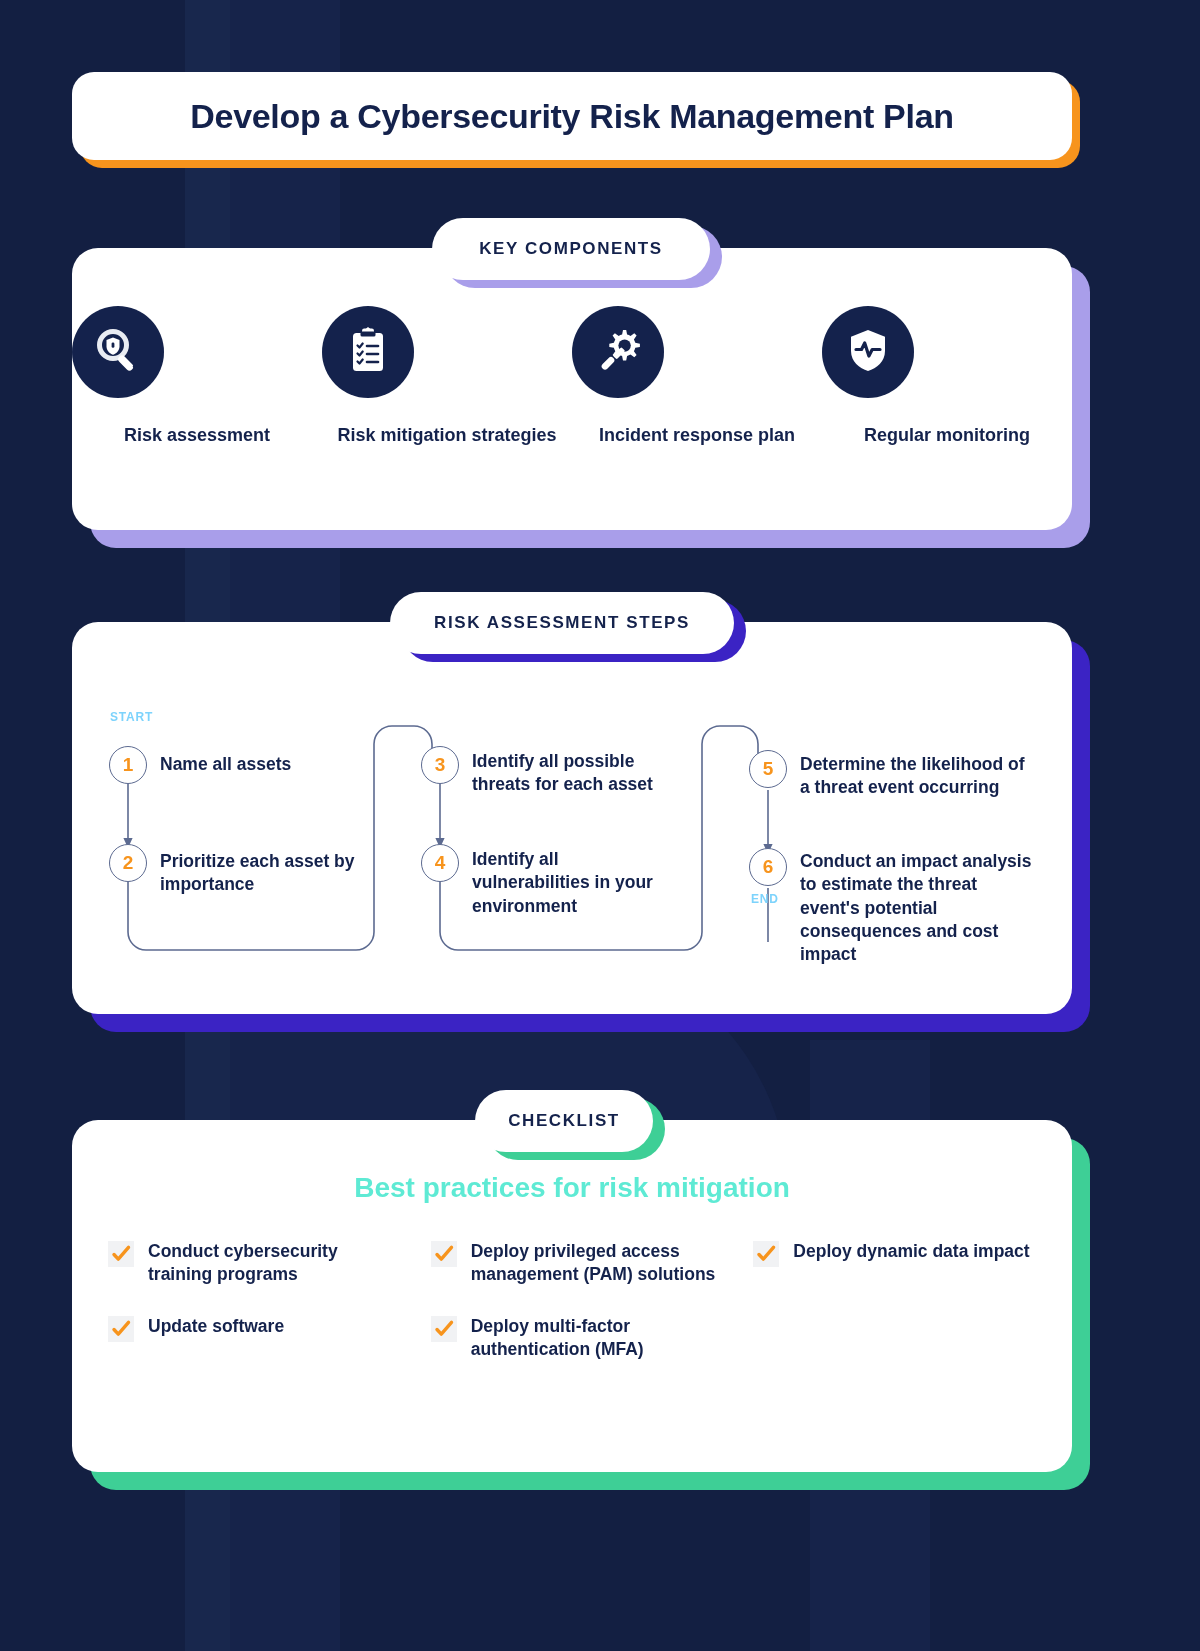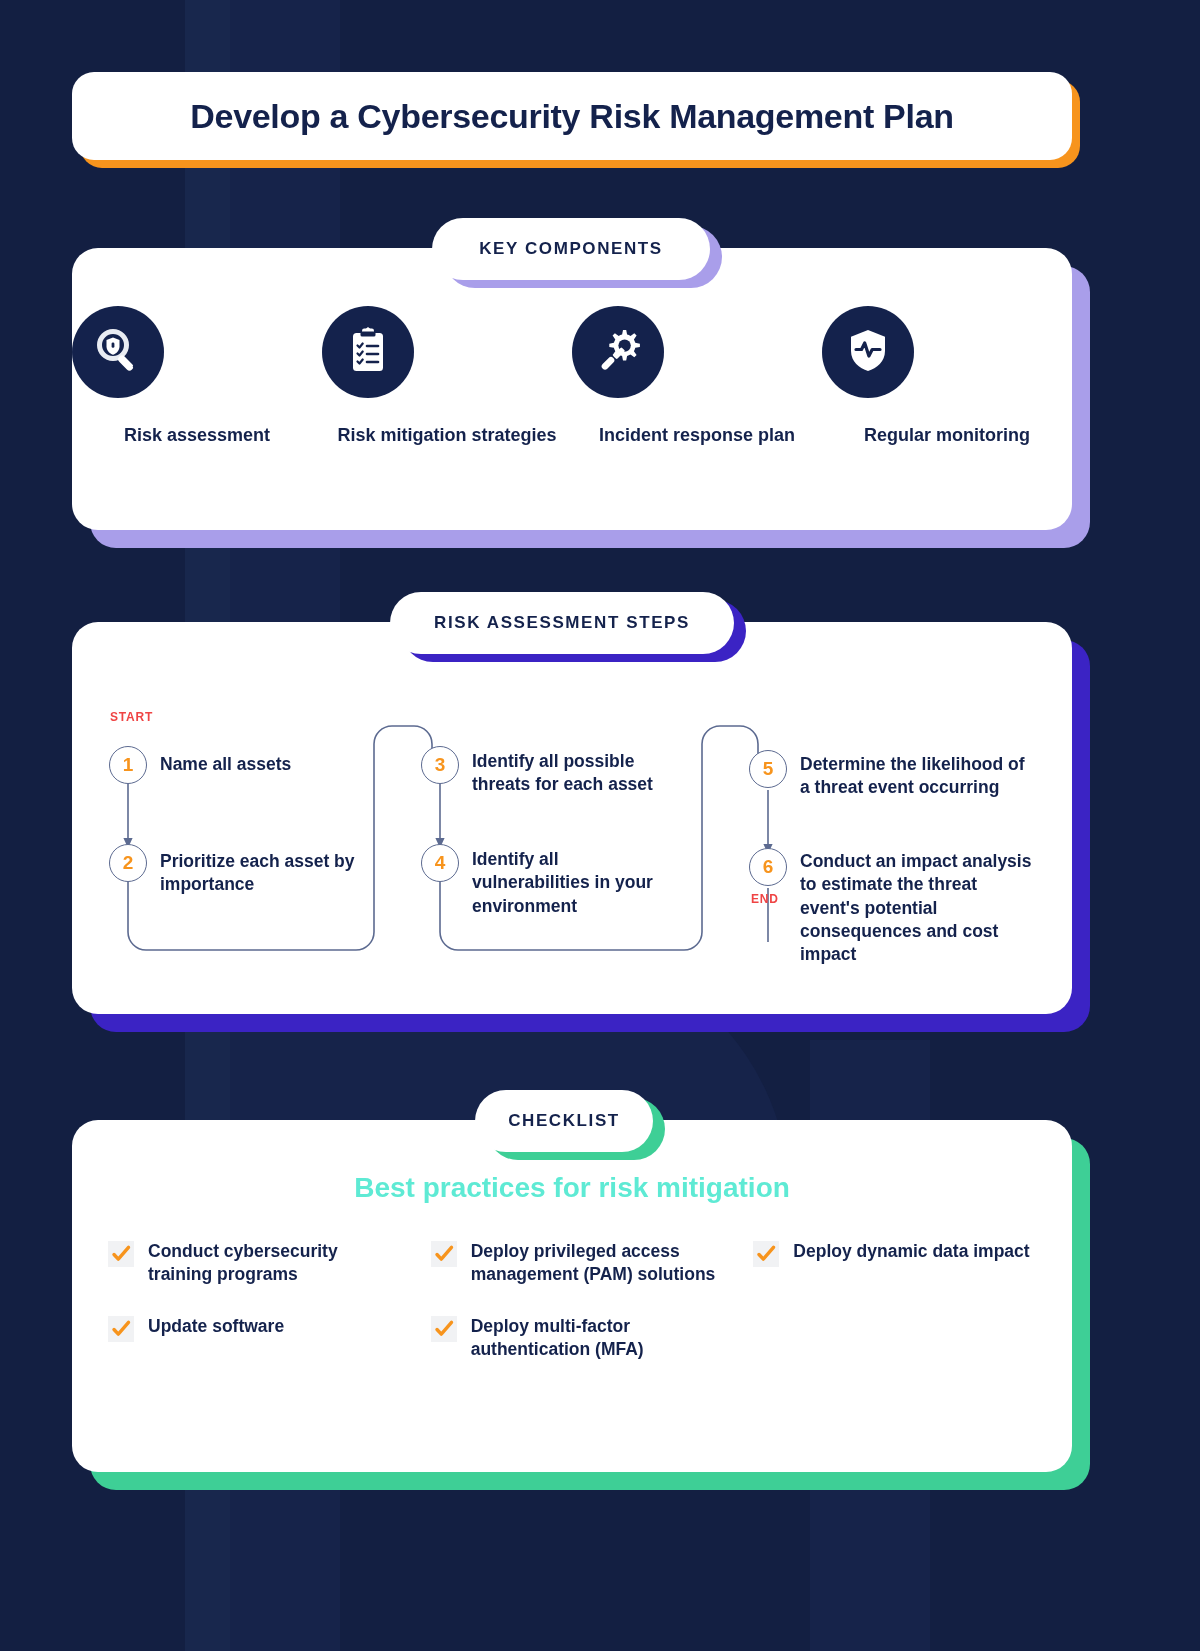--- a/index.html
+++ b/index.html
@@ -64,21 +64,21 @@
   .rs-badge-shadow { left:330px; top:-22px; width:344px; height:62px; background:#3b23c4; }
 
   .flow { position:absolute; left:0; top:0; width:1000px; height:392px; }
   .flow svg { position:absolute; left:0; top:0; }
   .step-num { position:absolute; width:38px; height:38px; border-radius:50%;
     border:1.6px solid #5c6a90; background:#ffffff;
     display:flex; align-items:center; justify-content:center;
     font-size:19px; font-weight:bold; color:#f7941d; }
   .step-text { position:absolute; font-size:17.5px; font-weight:bold; color:#14224c;
     line-height:1.33; }
-  .flow-tag { position:absolute; font-size:12px; font-weight:bold; color:#ef4444;
+  .flow-tag { position:absolute; font-size:12px; font-weight:bold; color:#7dd3fc;
     letter-spacing:0.8px; }
 
   
   #checklist { left:72px; top:1120px; width:1000px; height:370px; }
   #checklist .sec-shadow { left:18px; top:18px; width:1000px; height:352px;
     background:#3ecf96; }
   #checklist .sec-card { width:1000px; height:352px; }
   .cl-badge { left:403px; top:-30px; width:178px; height:62px; }
   .cl-badge-shadow { left:415px; top:-22px; width:178px; height:62px; background:#3ecf96; }
   .cl-heading { position:absolute; left:0; top:52px; width:1000px; text-align:center;

